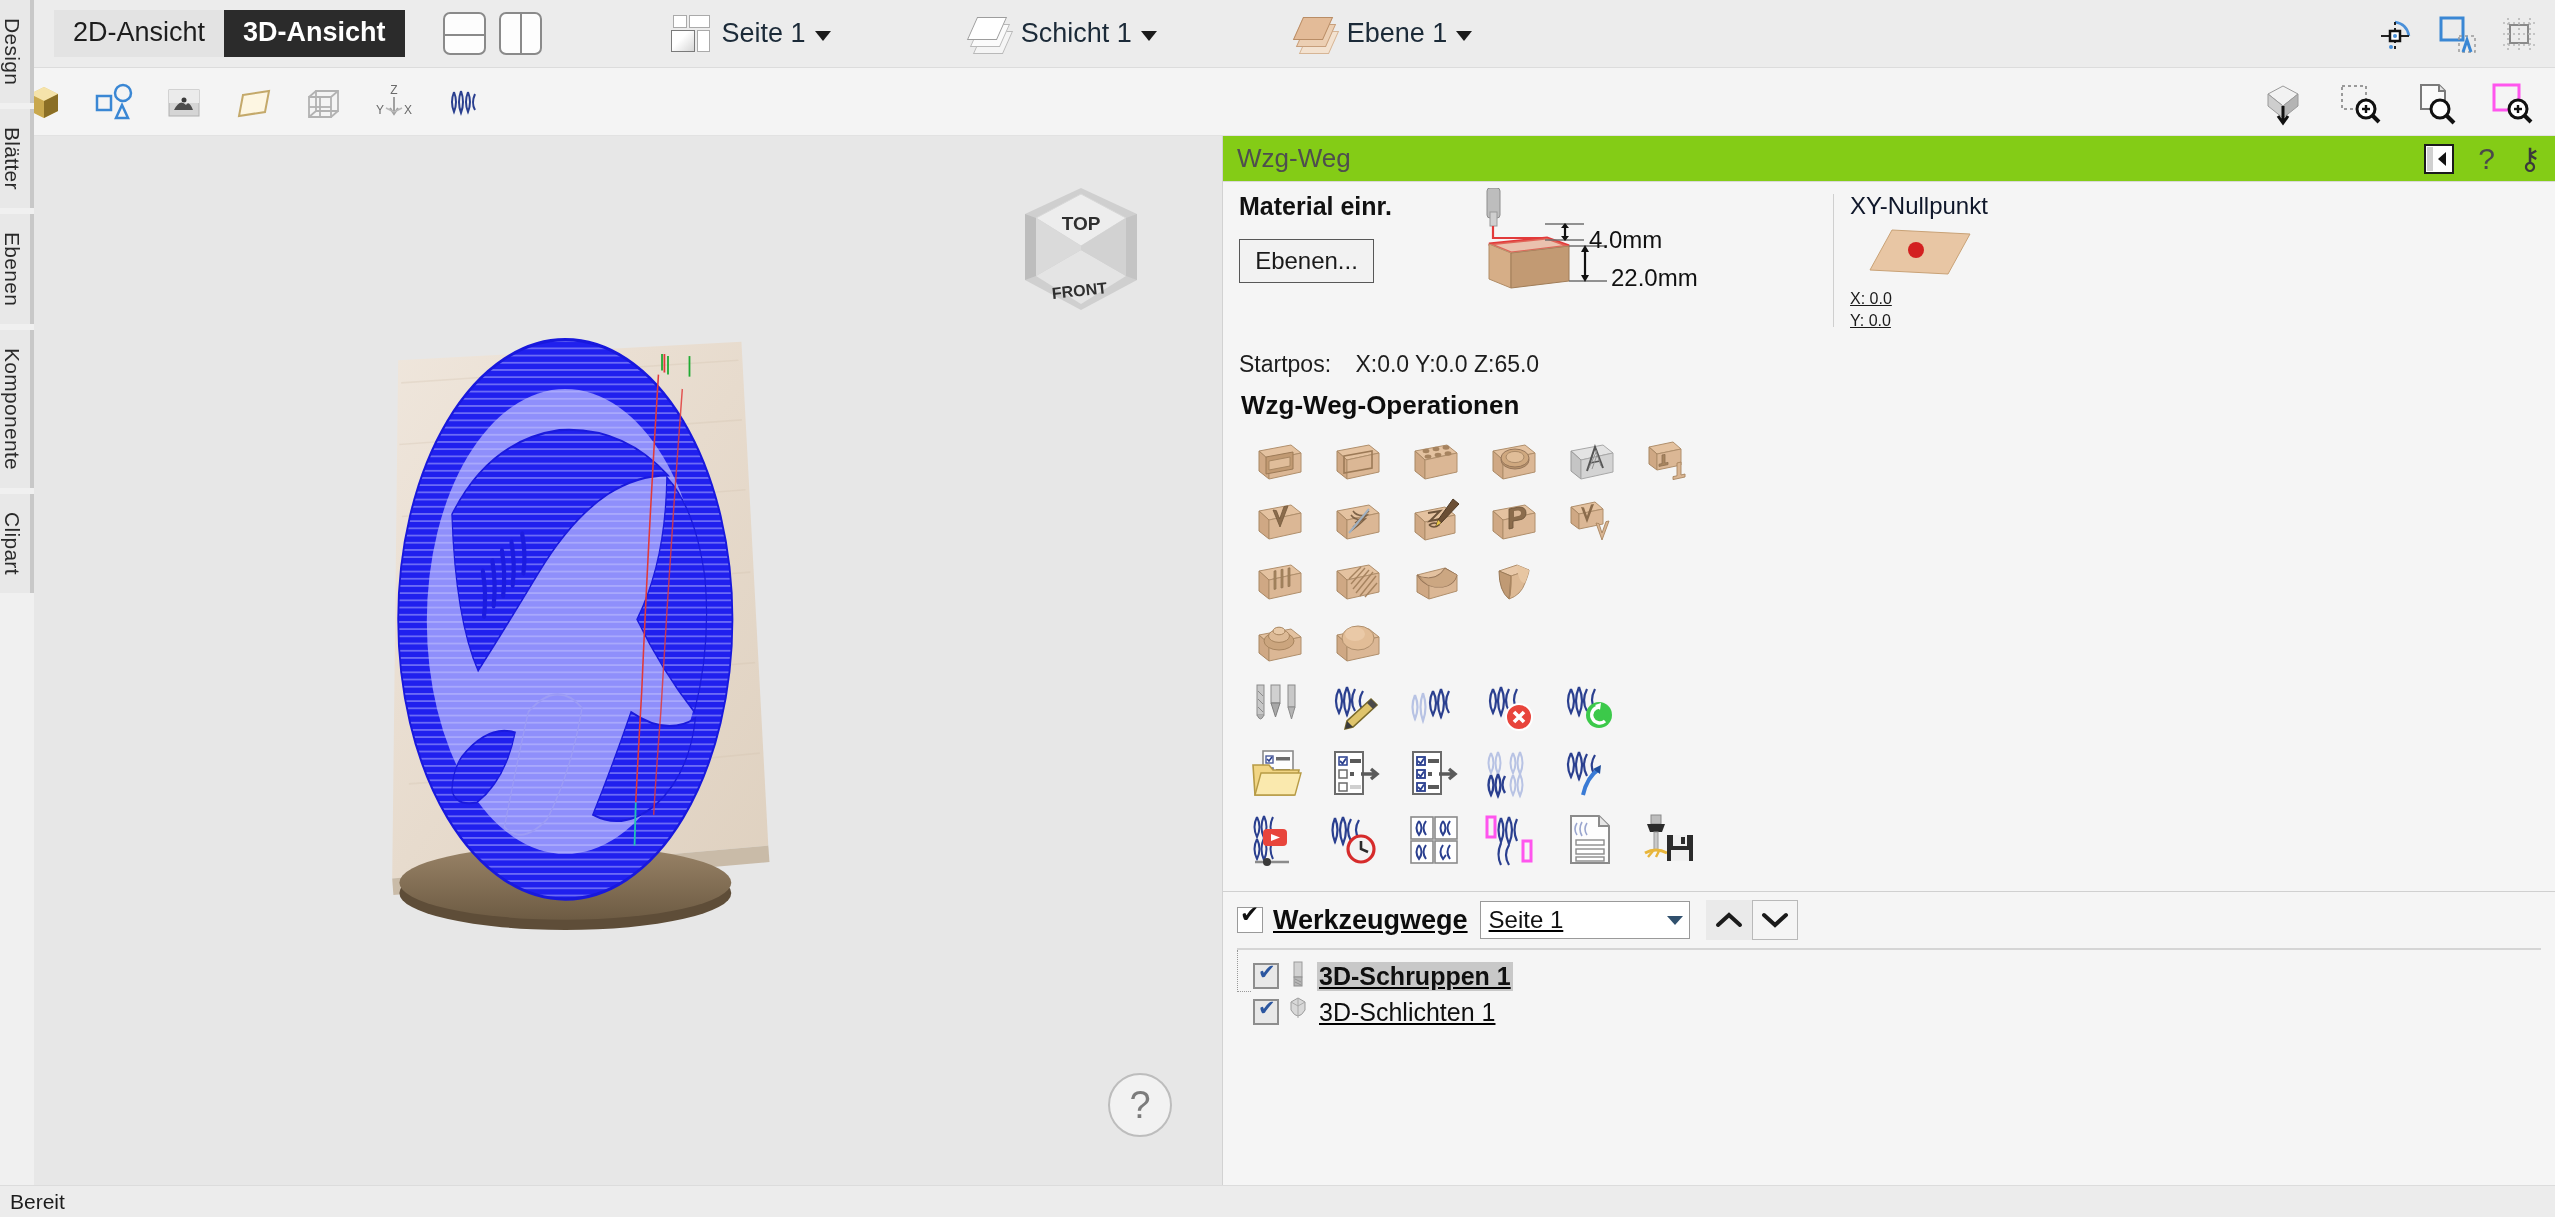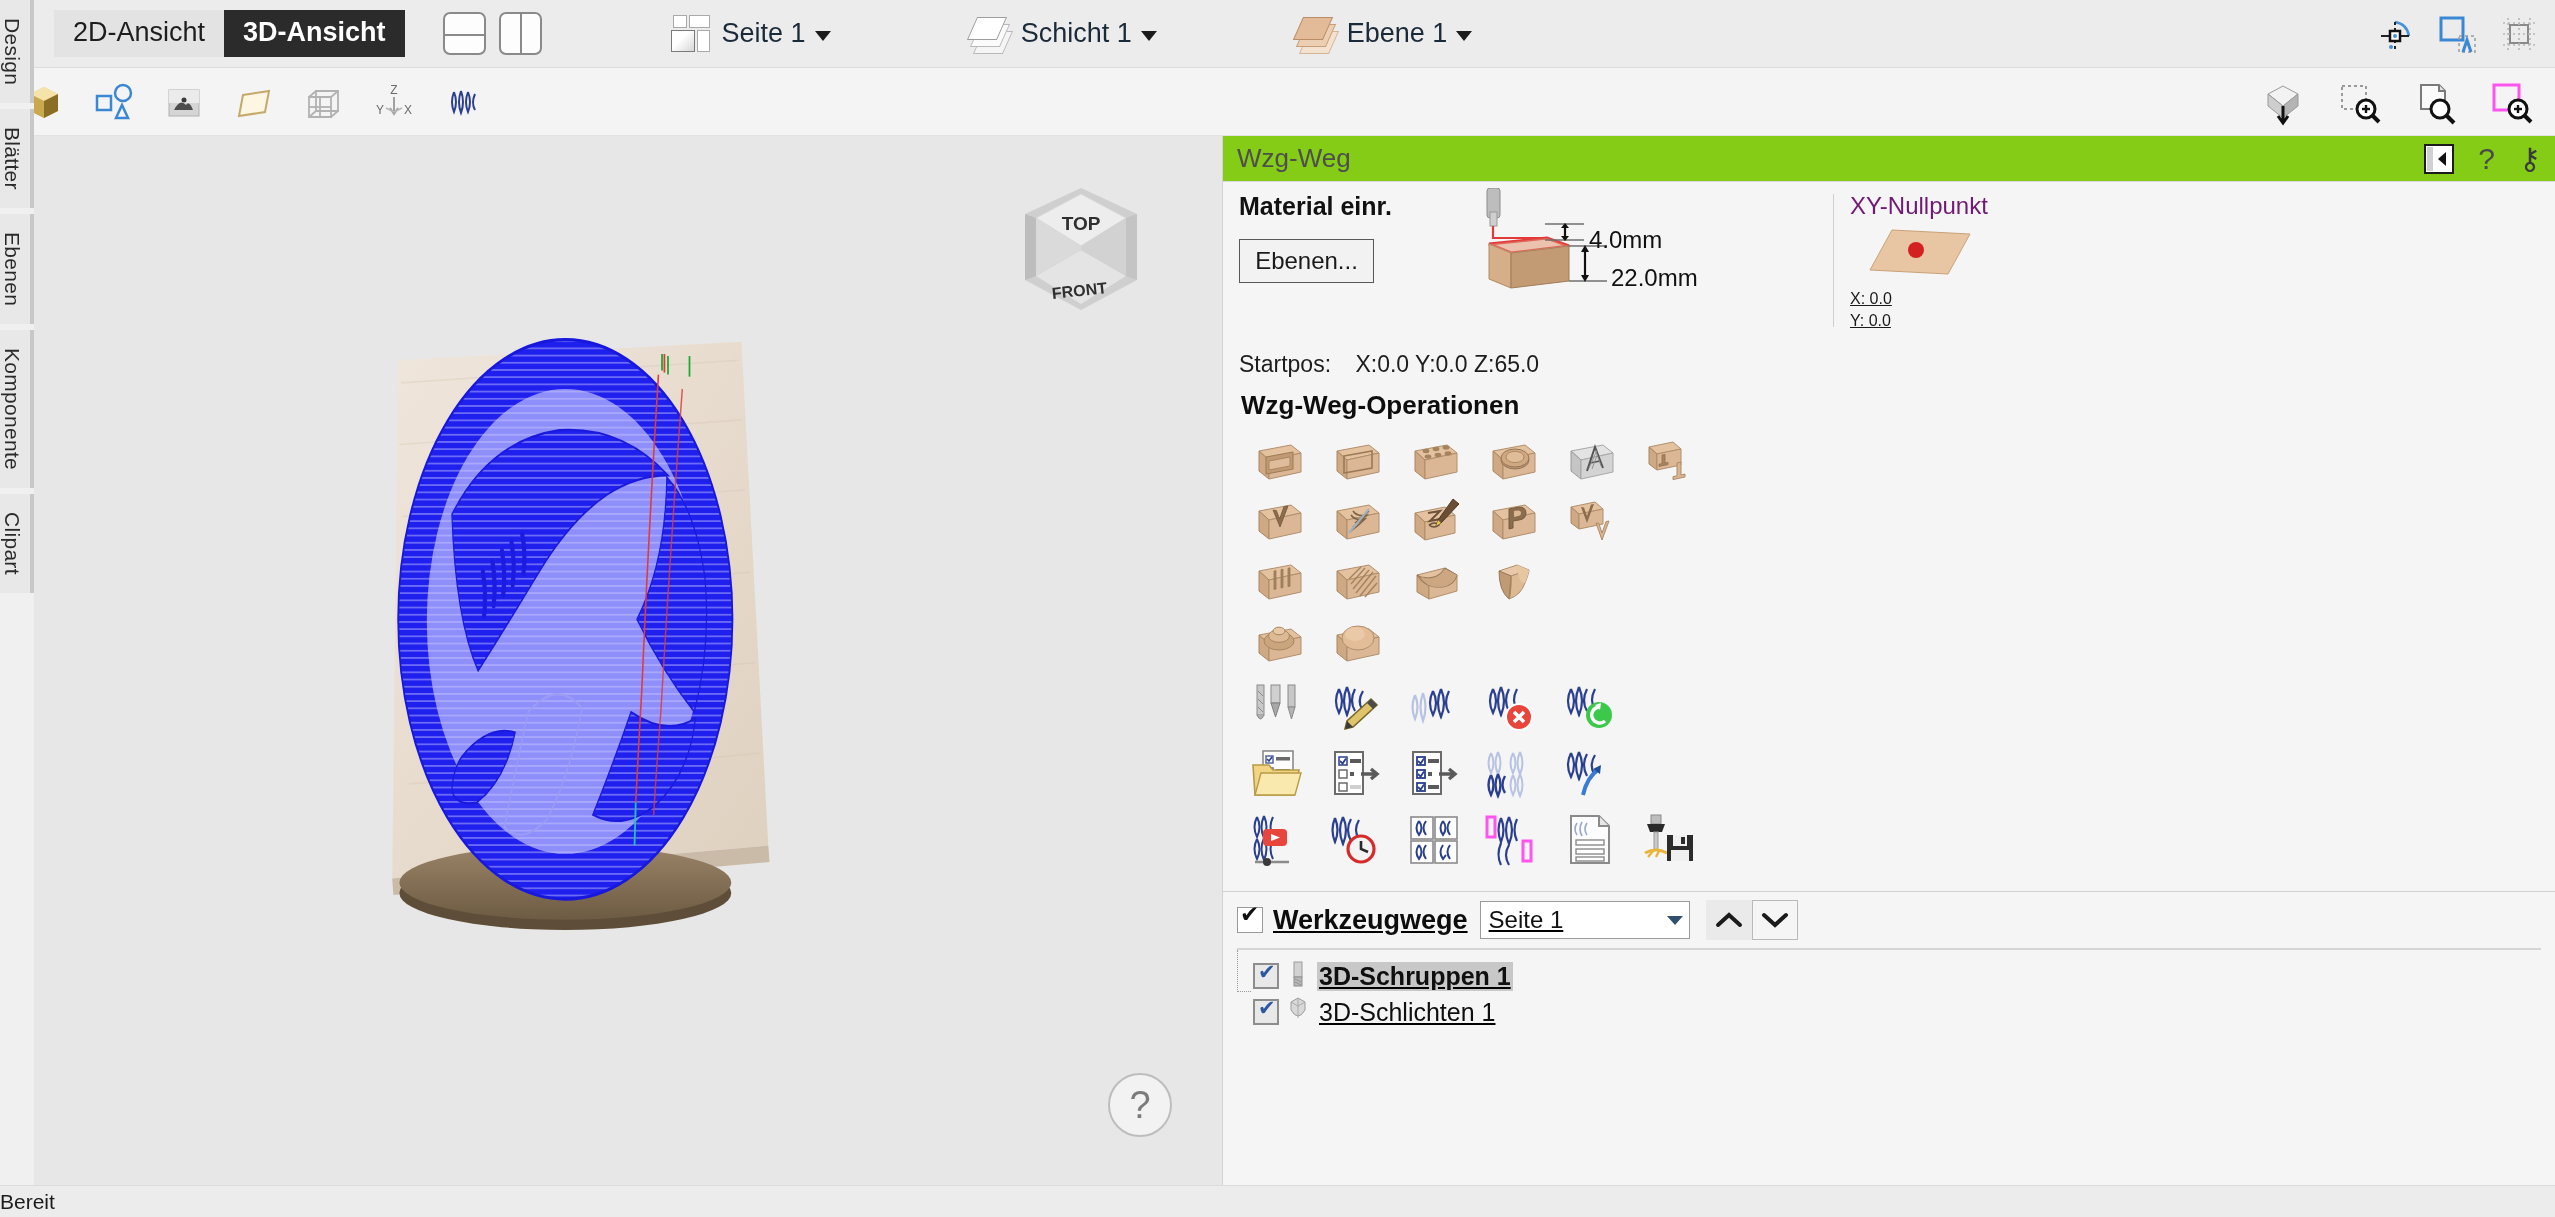--- a/index.html
+++ b/index.html
@@ -149,21 +149,21 @@
     display: flex; align-items: center; justify-content: center;
   }
   .startpos { font-size: 23px; color: #1d1d1d; margin-top: 16px; white-space: nowrap; }
   .startpos .sv { margin-left: 18px; }
 
   .matmid { width: 380px; position: relative; }
   .matdims { position:absolute; font-size: 24px; color: #111; }
 
   .matdivider { width: 1px; background: #cfcfcf; margin: 2px 16px 4px 4px; }
   .matright { width: 200px; }
-  .xyz-h { font-size: 24px; color: #701a75; }
+  .xyz-h { font-size: 24px; color: #0f172a; }
   .xyval { font-size: 16px; color: #1a1a1a; line-height: 1.35; text-decoration: underline; }
 
   
   .opsec { padding: 4px 16px 8px 16px; }
   .ops-h { font-size: 26px; font-weight: bold; color: #0d0d0d; margin: 8px 0 12px 2px; }
   .oprow { display: flex; align-items: flex-start; margin-bottom: 2px; }
   .opcell {
     width: 78px; height: 58px; display: flex; align-items: center; justify-content: center;
     cursor: pointer; position: relative;
   }
@@ -219,21 +219,21 @@
   .tp-name.sel { background: #c8c8c8; font-weight: bold; }
   .tree-brace {
     position: absolute; left: -16px; top: -8px; width: 14px; height: 42px;
     border-left: 1px dotted #999; border-bottom: 1px dotted #999;
   }
 
   
   .statusbar {
     height: 32px; min-height: 32px; background: #ececec;
     border-top: 1px solid #dcdcdc; display: flex; align-items: center;
-    padding-left: 0;
+    padding-left: 10px;
   }
   .status-text { font-size: 21px; color: #1c1c1c; }
 </style>
 </head>
 <body>
 
 <div class="app">
 
   <div class="topbar">
     <div class="leftpad"></div>

